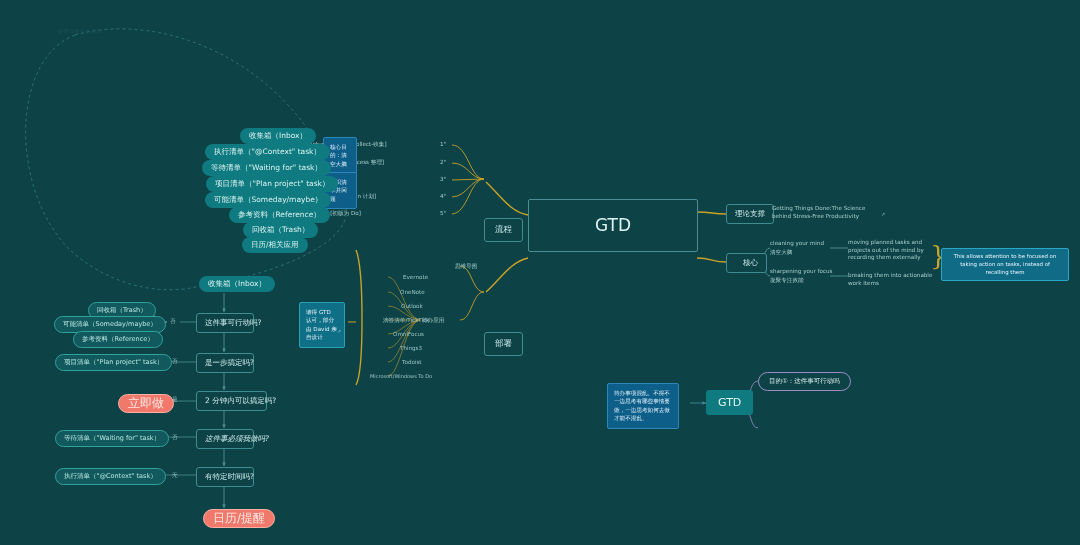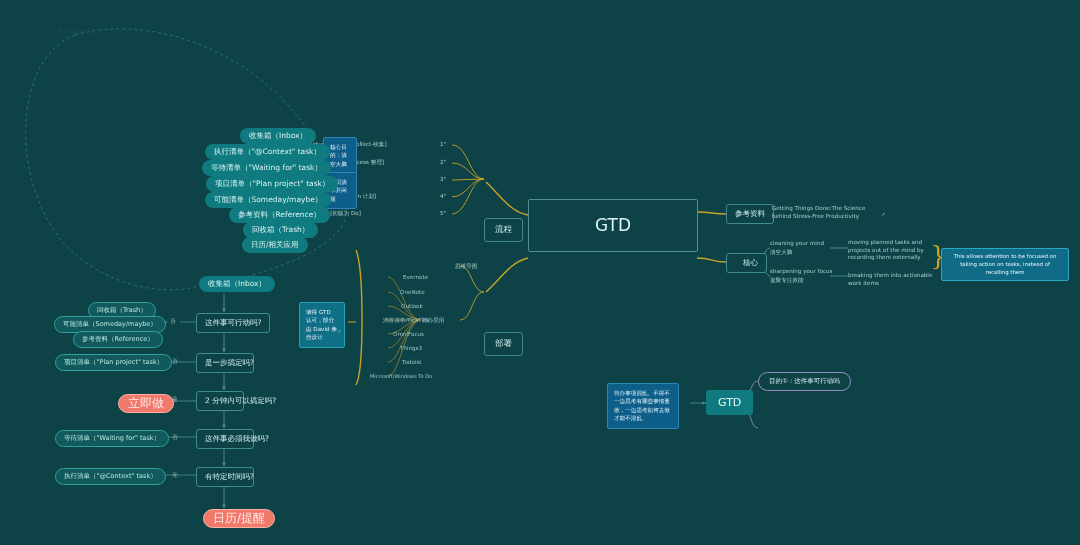--- a/index.html
+++ b/index.html
@@ -192,21 +192,21 @@
       </marker>
     </defs>
   </svg>
 
   <div class="node wm" style="left:58px; top:28px;">思维导图知识星球</div>
 
   <div class="node central" style="left:528px; top:199px; width:170px;">
     <div>GTD</div>
   </div>
 
-  <div class="node obox" style="left:726px; top:204px;">参考资料</div>
+  <div class="node obox" style="left:726px; top:204px;">理论支撑</div>
   <div class="node txt wrap" style="left:772px; top:205px; width:100px;">Getting Things Done:The Science behind Stress-Free Productivity</div>
   <div class="node extlink" style="left:881px; top:211px;">↗</div>
 
   <div class="node obox" style="left:726px; top:253px;padding-left:16px;">核心</div>
 
   <div class="node txt" style="left:770px; top:240px;">cleaning your mind</div>
   <div class="node txt" style="left:770px; top:249px;">清空大脑</div>
   <div class="node txt wrap" style="left:848px; top:239px; width:90px;">moving planned tasks and projects out of the mind by recording them externally</div>
 
   <div class="node txt" style="left:770px; top:268px;">sharpening your focus</div>
@@ -275,35 +275,35 @@
   <div class="node txt en" style="left:400px; top:289px;">OneNote</div>
   <div class="node txt en" style="left:401px; top:303px;">Outlook</div>
   <div class="node txt en" style="left:383px; top:317px;">滴答清单/TickTick</div>
   <div class="node txt en" style="left:393px; top:331px;">OmniFocus</div>
   <div class="node txt en" style="left:400px; top:345px;">Things3</div>
   <div class="node txt en" style="left:402px; top:359px;">Todoist</div>
   <div class="node txt en sm" style="left:370px; top:373px;">Microsoft/Windows To Do</div>
 
   <div class="node pill" style="left:199px; top:276px;">收集箱（Inbox）</div>
 
-  <div class="node obox" style="left:196px; top:313px; width:74px;">这件事可行动吗?</div>
+  <div class="node obox" style="left:196px; top:313px; width:58px;">这件事可行动吗?</div>
   <div class="node flab" style="left:170px; top:318px;">否</div>
   <div class="node gpill" style="left:88px; top:302px;">回收箱（Trash）</div>
   <div class="node gpill" style="left:54px; top:316px;">可能清单（Someday/maybe）</div>
   <div class="node gpill" style="left:73px; top:331px;">参考资料（Reference）</div>
 
   <div class="node obox" style="left:196px; top:353px; width:58px;">是一步搞定吗?</div>
   <div class="node flab" style="left:172px; top:358px;">否</div>
   <div class="node gpill" style="left:55px; top:354px;">项目清单（"Plan project" task）</div>
 
-  <div class="node obox" style="left:196px; top:391px; width:48px;">2 分钟内可以搞定吗?</div>
+  <div class="node obox" style="left:196px; top:391px; width:71px;">2 分钟内可以搞定吗?</div>
   <div class="node flab" style="left:172px; top:396px;">是</div>
   <div class="node red" style="left:118px; top:394px;">立即做</div>
 
-  <div class="node obox" style="left:196px; top:429px; width:58px;">这件事必须我做吗?</div>
+  <div class="node obox" style="left:196px; top:429px; width:58px;font-style:italic;">这件事必须我做吗?</div>
   <div class="node flab" style="left:172px; top:434px;">否</div>
   <div class="node gpill" style="left:55px; top:430px;">等待清单（"Waiting for" task）</div>
 
   <div class="node obox" style="left:196px; top:467px; width:58px;">有特定时间吗?</div>
   <div class="node flab" style="left:172px; top:472px;">无</div>
   <div class="node gpill" style="left:55px; top:468px;">执行清单（"@Context" task）</div>
 
   <div class="node red" style="left:203px; top:509px;">日历/提醒</div>
 
   <div class="node note teal" style="left:299px; top:302px; width:46px;">请得 GTD 认可，部分由 David 亲自设计</div>

